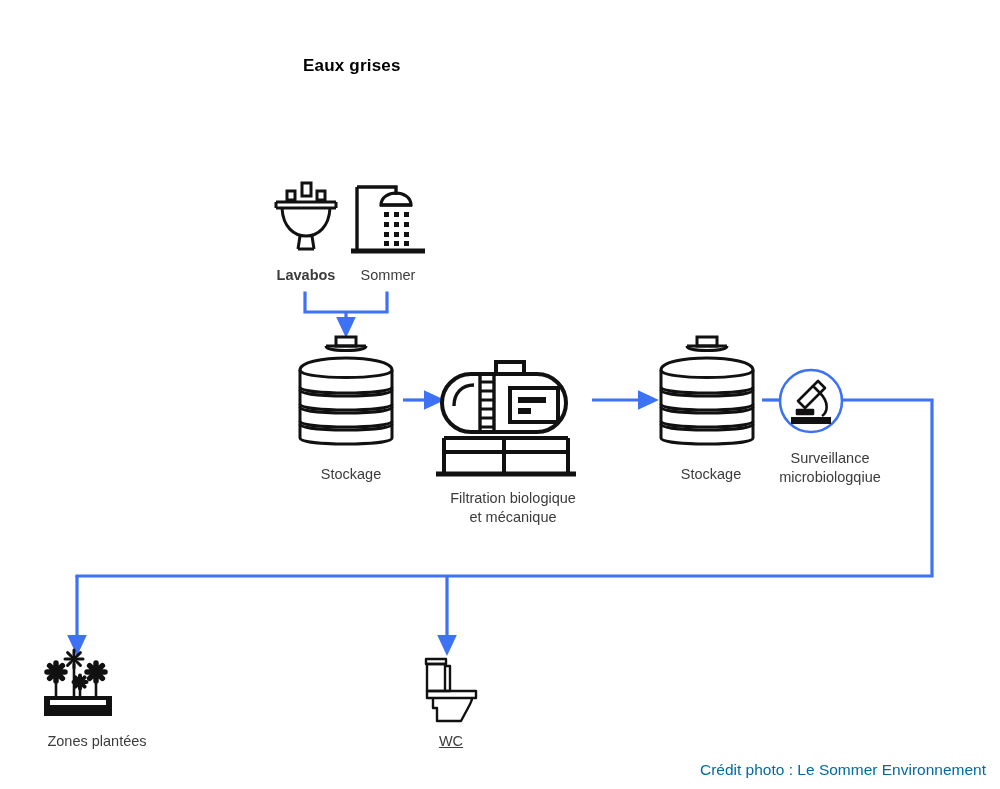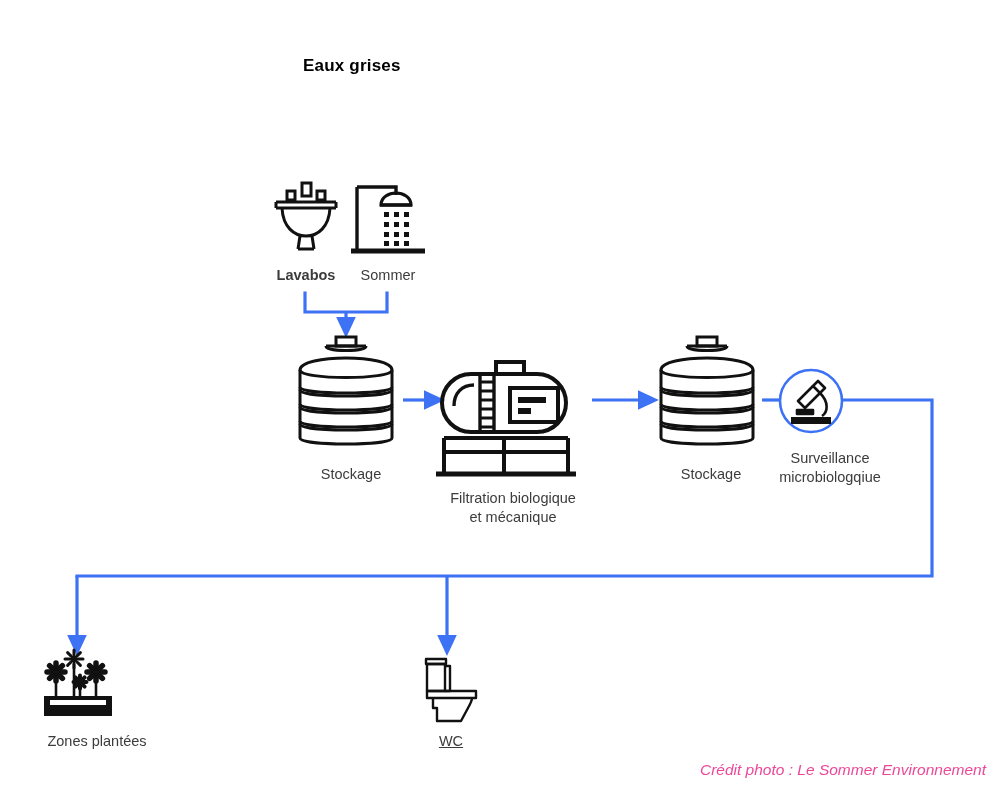--- a/index.html
+++ b/index.html
@@ -25,22 +25,21 @@
     font-weight: bold;
     color: #000000;
     letter-spacing: 0.2px;
     white-space: nowrap;
   }
   .credit {
     position: absolute;
     right: 14px;
     bottom: 10px;
     font-size: 15.5px;
-    font-style: italic;
-    color: #ec4899;
+    color: #0369a1;
     white-space: nowrap;
   }
   .node-label {
     position: absolute;
     font-size: 14.5px;
     color: #3c3c3c;
     text-align: center;
     line-height: 1.32;
     white-space: pre-line;
   }

